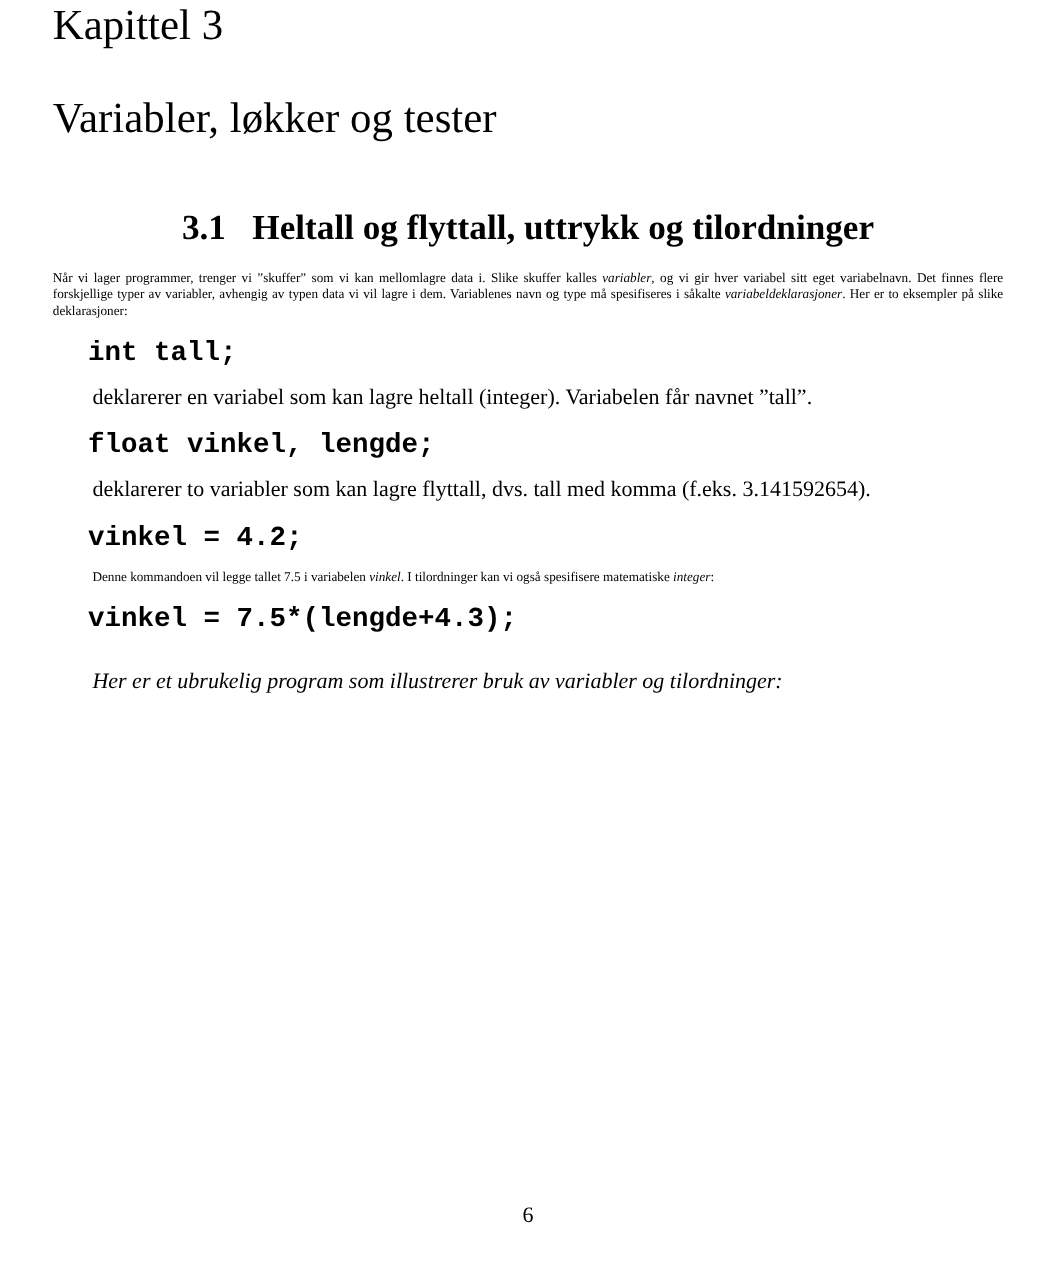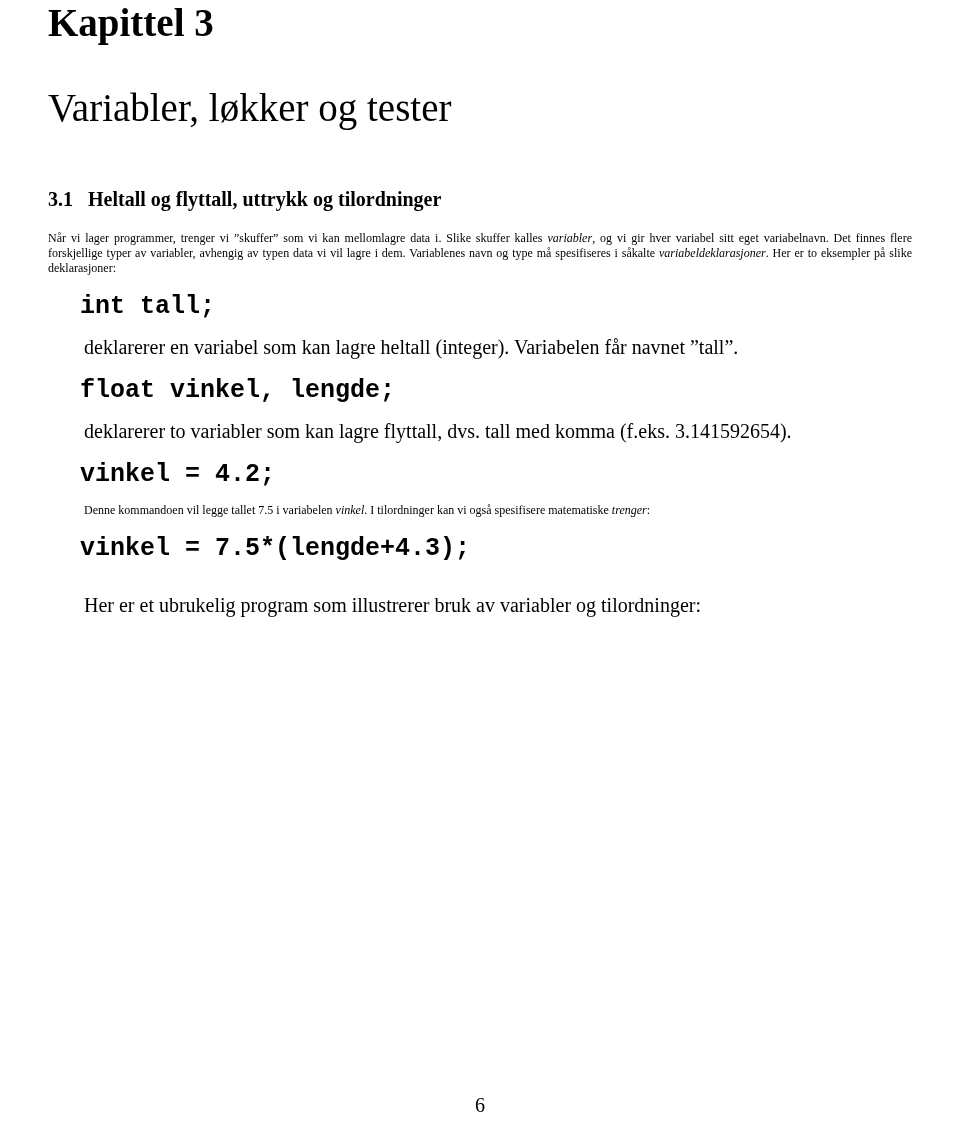--- a/index.html
+++ b/index.html
@@ -11,33 +11,34 @@
     width: 960px;
     height: 1147px;
     overflow: hidden;
   }
   .page {
     padding: 0px 48px 0 48px;
     box-sizing: border-box;
   }
   .chapter-label {
     font-size: 39px;
-    font-weight: bold;
+    font-weight: normal;
     margin-top: 0px;
     margin-bottom: 40px;
   }
   .chapter-title {
     font-size: 39px;
     font-weight: normal;
     margin-bottom: 58px;
   }
   .section-heading {
-    font-size: 20px;
+    font-size: 32px;
     font-weight: bold;
     margin-bottom: 20px;
+    text-align: center;
   }
   .body-text {
     font-size: 12px;
     line-height: 1.25;
     text-align: justify;
     margin-bottom: 16px;
   }
   .body-text.no-indent {
     text-indent: 0;
   }
@@ -88,22 +89,22 @@
   <p class="indented-para">deklarerer en variabel som kan lagre heltall (integer). Variabelen får navnet ”tall”.</p>
 
   <div class="code-block">float vinkel, lengde;</div>
 
   <p class="indented-para">deklarerer to variabler som kan lagre flyttall, dvs. tall med komma (f.eks. 3.141592654).</p>
 
 
   <div class="code-block">vinkel = 4.2;</div>
 
   <p class="body-text" style="text-indent:36px; margin-left:0;">
-    <span>Denne kommandoen vil legge tallet 7.5 i variabelen </span><span class="italic">vinkel</span><span>. I tilordninger kan vi også spesifisere matematiske </span><span class="italic">trenger</span><span>:</span>
+    <span>Denne kommandoen vil legge tallet 7.5 i variabelen </span><span class="italic">vinkel</span><span>. I tilordninger kan vi også spesifisere matematiske </span><span class="italic">integer</span><span>:</span>
   </p>
 
   <div class="code-block">vinkel = 7.5*(lengde+4.3);</div>
 
-  <p class="indented-para" style="margin-top:30px;">Her er et ubrukelig program som illustrerer bruk av variabler og tilordninger:</p>
+  <p class="indented-para" style="margin-top:30px;font-style:italic;">Her er et ubrukelig program som illustrerer bruk av variabler og tilordninger:</p>
 
 </div>
 
 <div class="page-number">6</div>
 
 </body></html>

